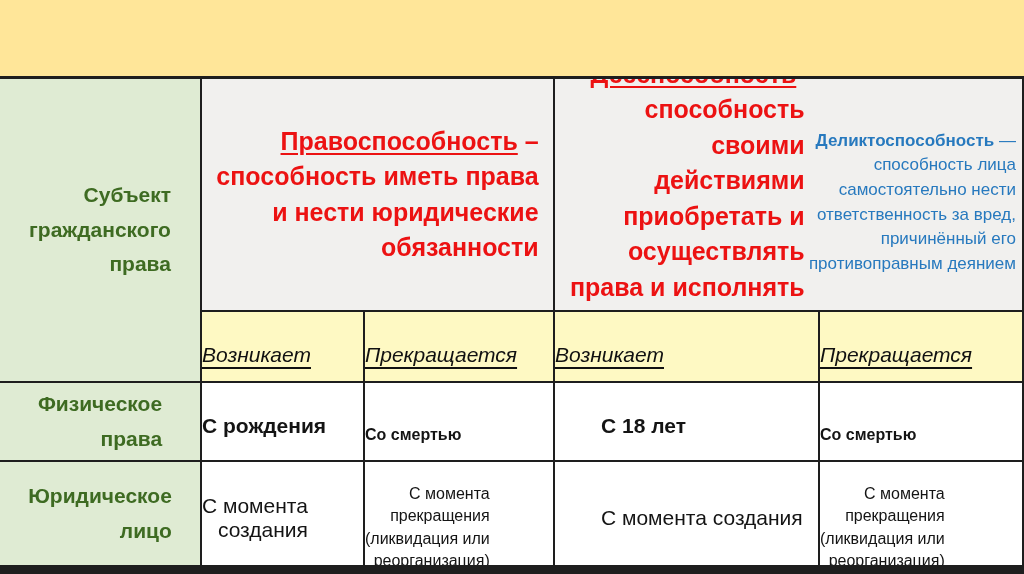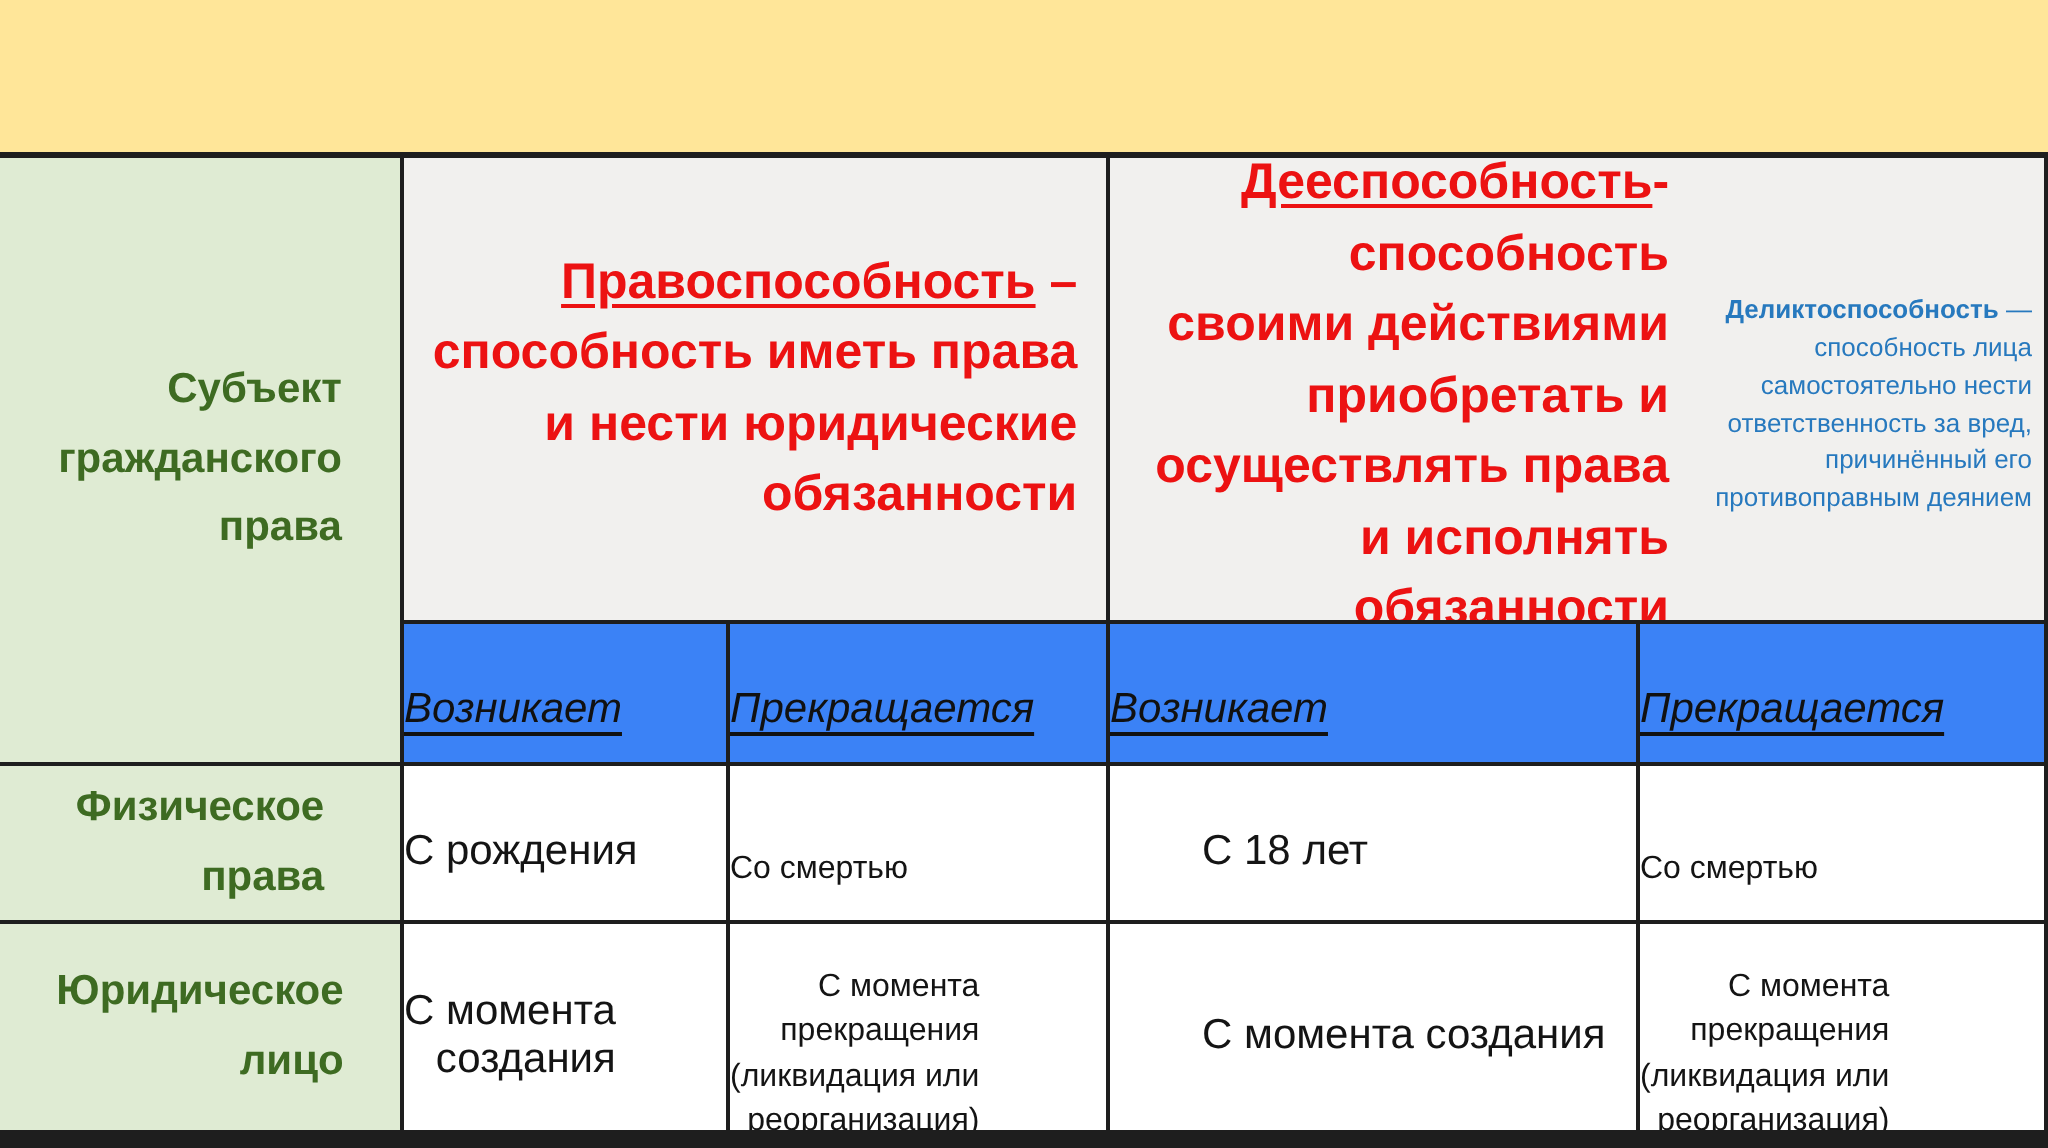--- a/index.html
+++ b/index.html
@@ -58,39 +58,39 @@
     background:var(--header_cell_bg,#F1F0EE);
     color:var(--red_text,#EC1212);
     font-weight:bold;font-size:25px;line-height:1.42;
     align-items:center;
   }
   .h-pravo{grid-column:2/4;grid-row:1;justify-content:center;padding:0 6px;}
   .h-deesp{grid-column:4/6;grid-row:1;justify-content:flex-start;padding:8px 6px 0 6px;}
   .u{text-decoration:underline;text-underline-offset:3px;}
   .note{
     color:var(--blue_text,#2779BE);font-weight:normal;
-    font-size:13px;line-height:1.45;margin-top:8px;
+    font-size:17px;line-height:1.45;margin-top:8px;
   }
   .note .nterm{font-weight:bold;}
 
   
   .sub{
-    grid-row:2;background:#3b82f6;font-style:italic;font-size:21px;
+    grid-row:2;background:#fef9c3;font-style:italic;font-size:21px;
     padding-top:16px;align-items:center;color:#111;
   }
   .sub span{text-decoration:underline;text-underline-offset:5px;}
   .sh1{grid-column:2;} .sh2{grid-column:3;} .sh3{grid-column:4;} .sh4{grid-column:5;}
 
   
   .data{
     background:#fff;font-size:21px;padding-top:9px;
     align-items:center;color:#141414;
   }
   .small{font-size:16px;line-height:1.38;padding-top:28px;}
-  .r3{grid-row:3;} .r4{grid-row:4;}
+  .r3{grid-row:3;font-weight:bold;} .r4{grid-row:4;}
   .c2{grid-column:2;} .c3{grid-column:3;} .c4{grid-column:4;padding-left:46px;} .c5{grid-column:5;}
 
   .bottom-bar{
     position:absolute;left:0;top:565px;width:1024px;height:9px;
     background:var(--grid_line,#1E1E1E);
   }
 </style>
 </head>
 <body>
 

